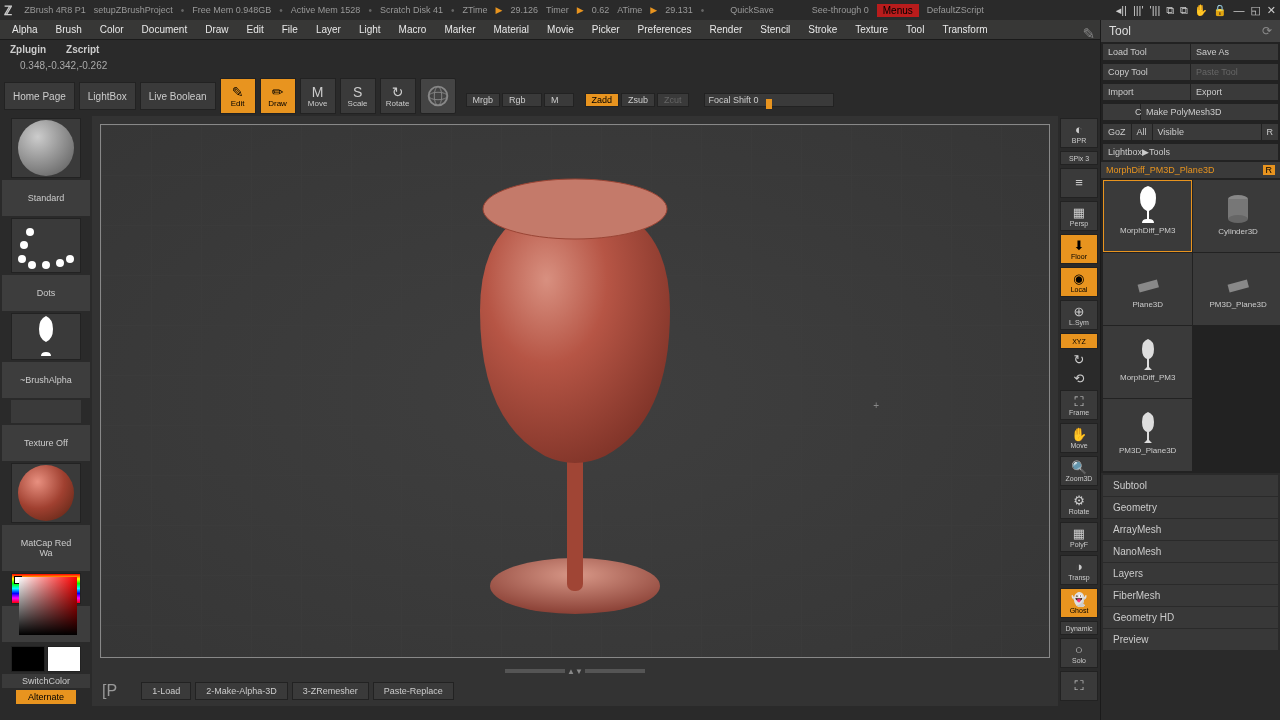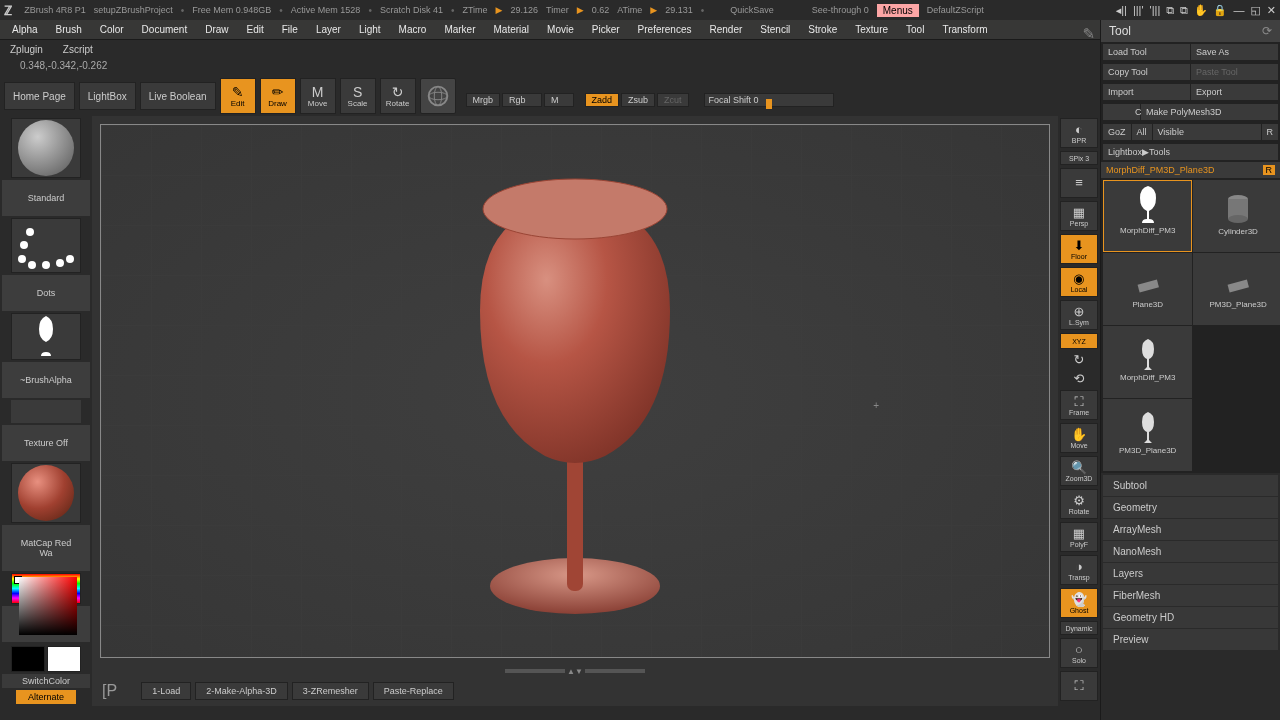--- a/index.html
+++ b/index.html
@@ -1,29 +1,29 @@
 <!DOCTYPE html>
 <html><head>
 <meta charset="utf-8">
 <style>
 * { margin: 0; padding: 0; box-sizing: border-box; font-family: Arial, sans-serif; -webkit-font-smoothing: antialiased; }
 body { background: #2a2a2a; color: #ccc; font-size: 10px; overflow: hidden; width: 1280px; height: 720px; }
 .top-bar { background: #2a2a2a; height: 20px; display: flex; align-items: center; padding: 0 4px; gap: 8px; }
 .top-bar .zlogo { font-weight: bold; color: #ccc; font-size: 13px; margin-right: 4px; }
 .top-bar .info { color: #999; font-size: 9px; }
 .top-bar .sep { color: #666; }
-.top-bar .menus-btn { background: #fca5a5; color: #000; padding: 1px 6px; font-size: 10px; }
+.top-bar .menus-btn { background: #b91c1c; color: #000; padding: 1px 6px; font-size: 10px; }
 .top-bar .right-icons { margin-left: auto; display: flex; gap: 6px; align-items: center; }
 .top-bar .right-icons span { color: #ccc; font-size: 11px; cursor: pointer; }
 .top-bar .tri { color: #e8941f; font-size: 9px; }
 
 .menu-bar { background: #373736; height: 20px; display: flex; align-items: center; padding: 0 4px; gap: 2px; border-bottom: 1px solid #1a1a1a; }
 .menu-bar .menu-item { padding: 2px 8px; color: #e8e8e8; font-size: 10px; cursor: pointer; }
 
-.menu-bar2 { background: #2a2a2a; height: 18px; display: flex; align-items: center; padding: 0 4px; gap: 8px; }
+.menu-bar2 { background: #2a2a2a; height: 18px; display: flex; align-items: center; padding: 0 4px; gap: 8px; font-weight: bold; }
 .menu-bar2 .menu-item { padding: 2px 6px; color: #ccc; font-size: 10px; cursor: pointer; }
 
 .status-line { height: 18px; padding: 2px 20px; color: #aaa; font-size: 10px; }
 
 .toolbar { height: 40px; display: flex; align-items: center; padding: 2px 4px; gap: 4px; background: #2a2a2a; }
 .toolbar .btn { background: #3a3a3a; border: 1px solid #222; color: #ccc; padding: 4px 8px; font-size: 10px; cursor: pointer; height: 28px; display: flex; align-items: center; }
 .toolbar .mode-btn { width: 36px; height: 36px; background: #3a3a3a; border: 1px solid #222; display: flex; flex-direction: column; align-items: center; justify-content: center; font-size: 8px; color: #ccc; cursor: pointer; }
 .toolbar .mode-btn.active { background: #e8941f; color: #000; }
 .toolbar .mode-btn .icon { font-size: 14px; line-height: 14px; }
 .toolbar .gyro { width: 36px; height: 36px; background: #444; border: 1px solid #222; border-radius: 2px; display: flex; align-items: center; justify-content: center; }

